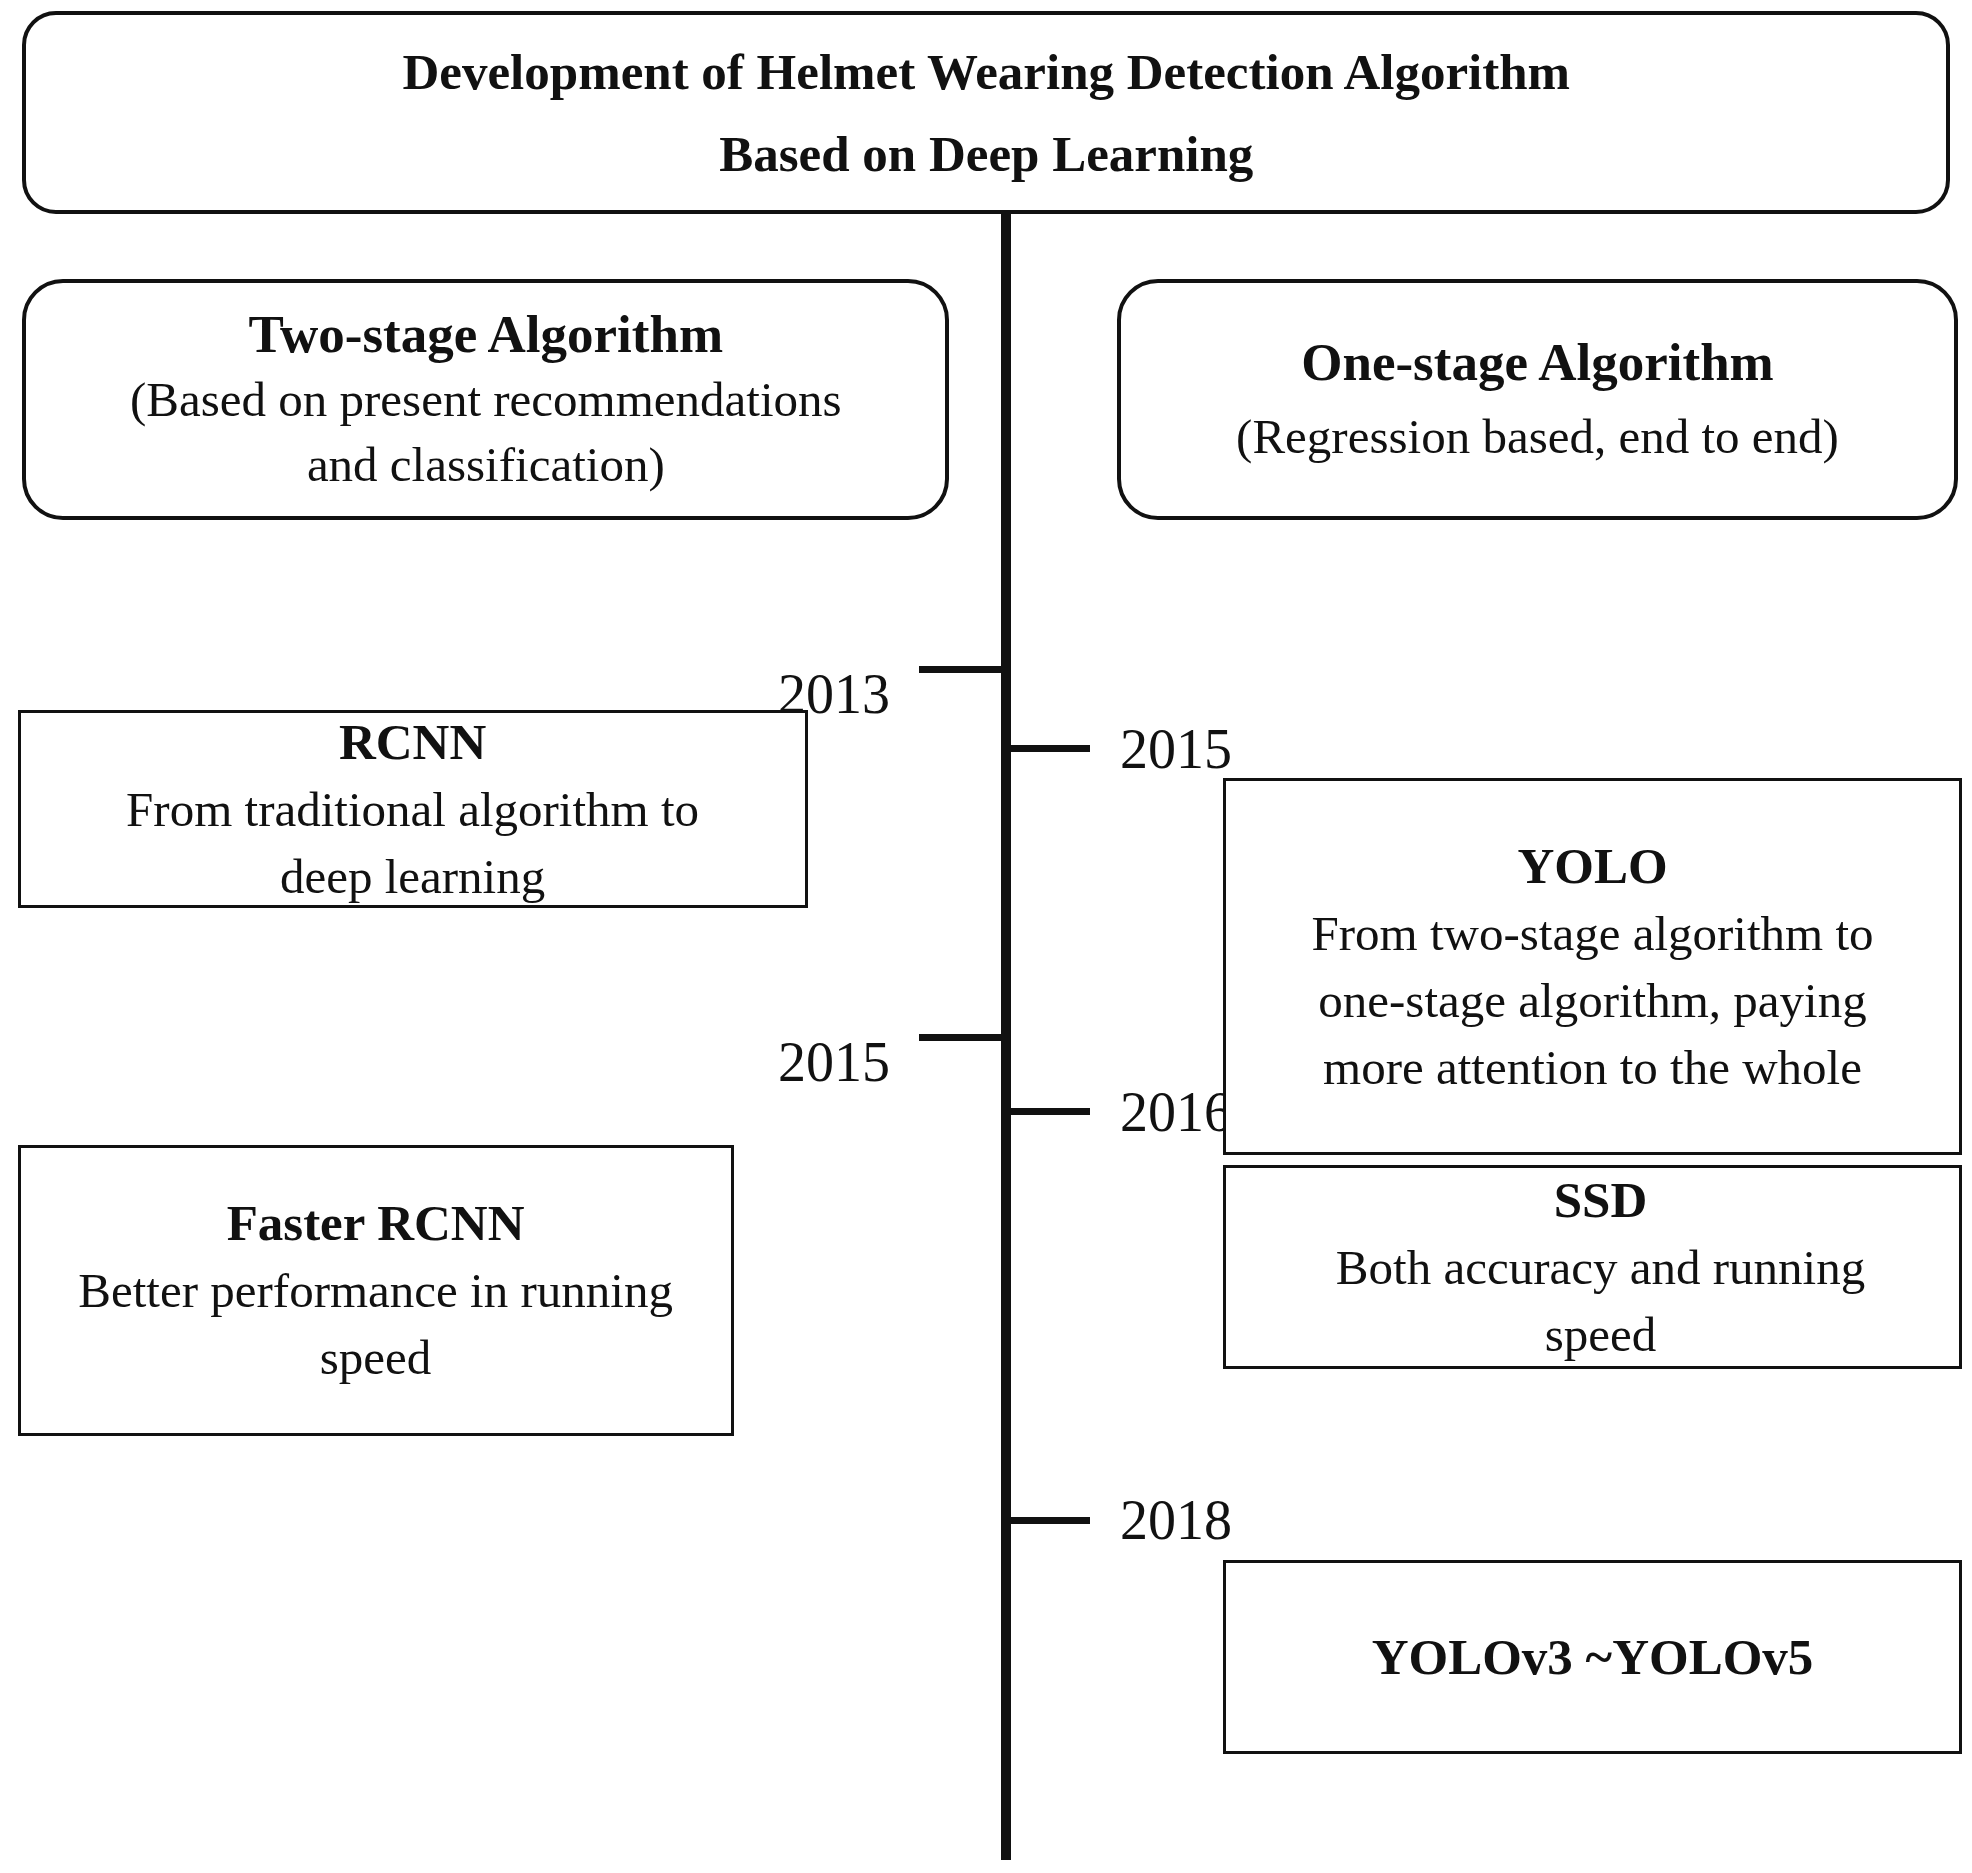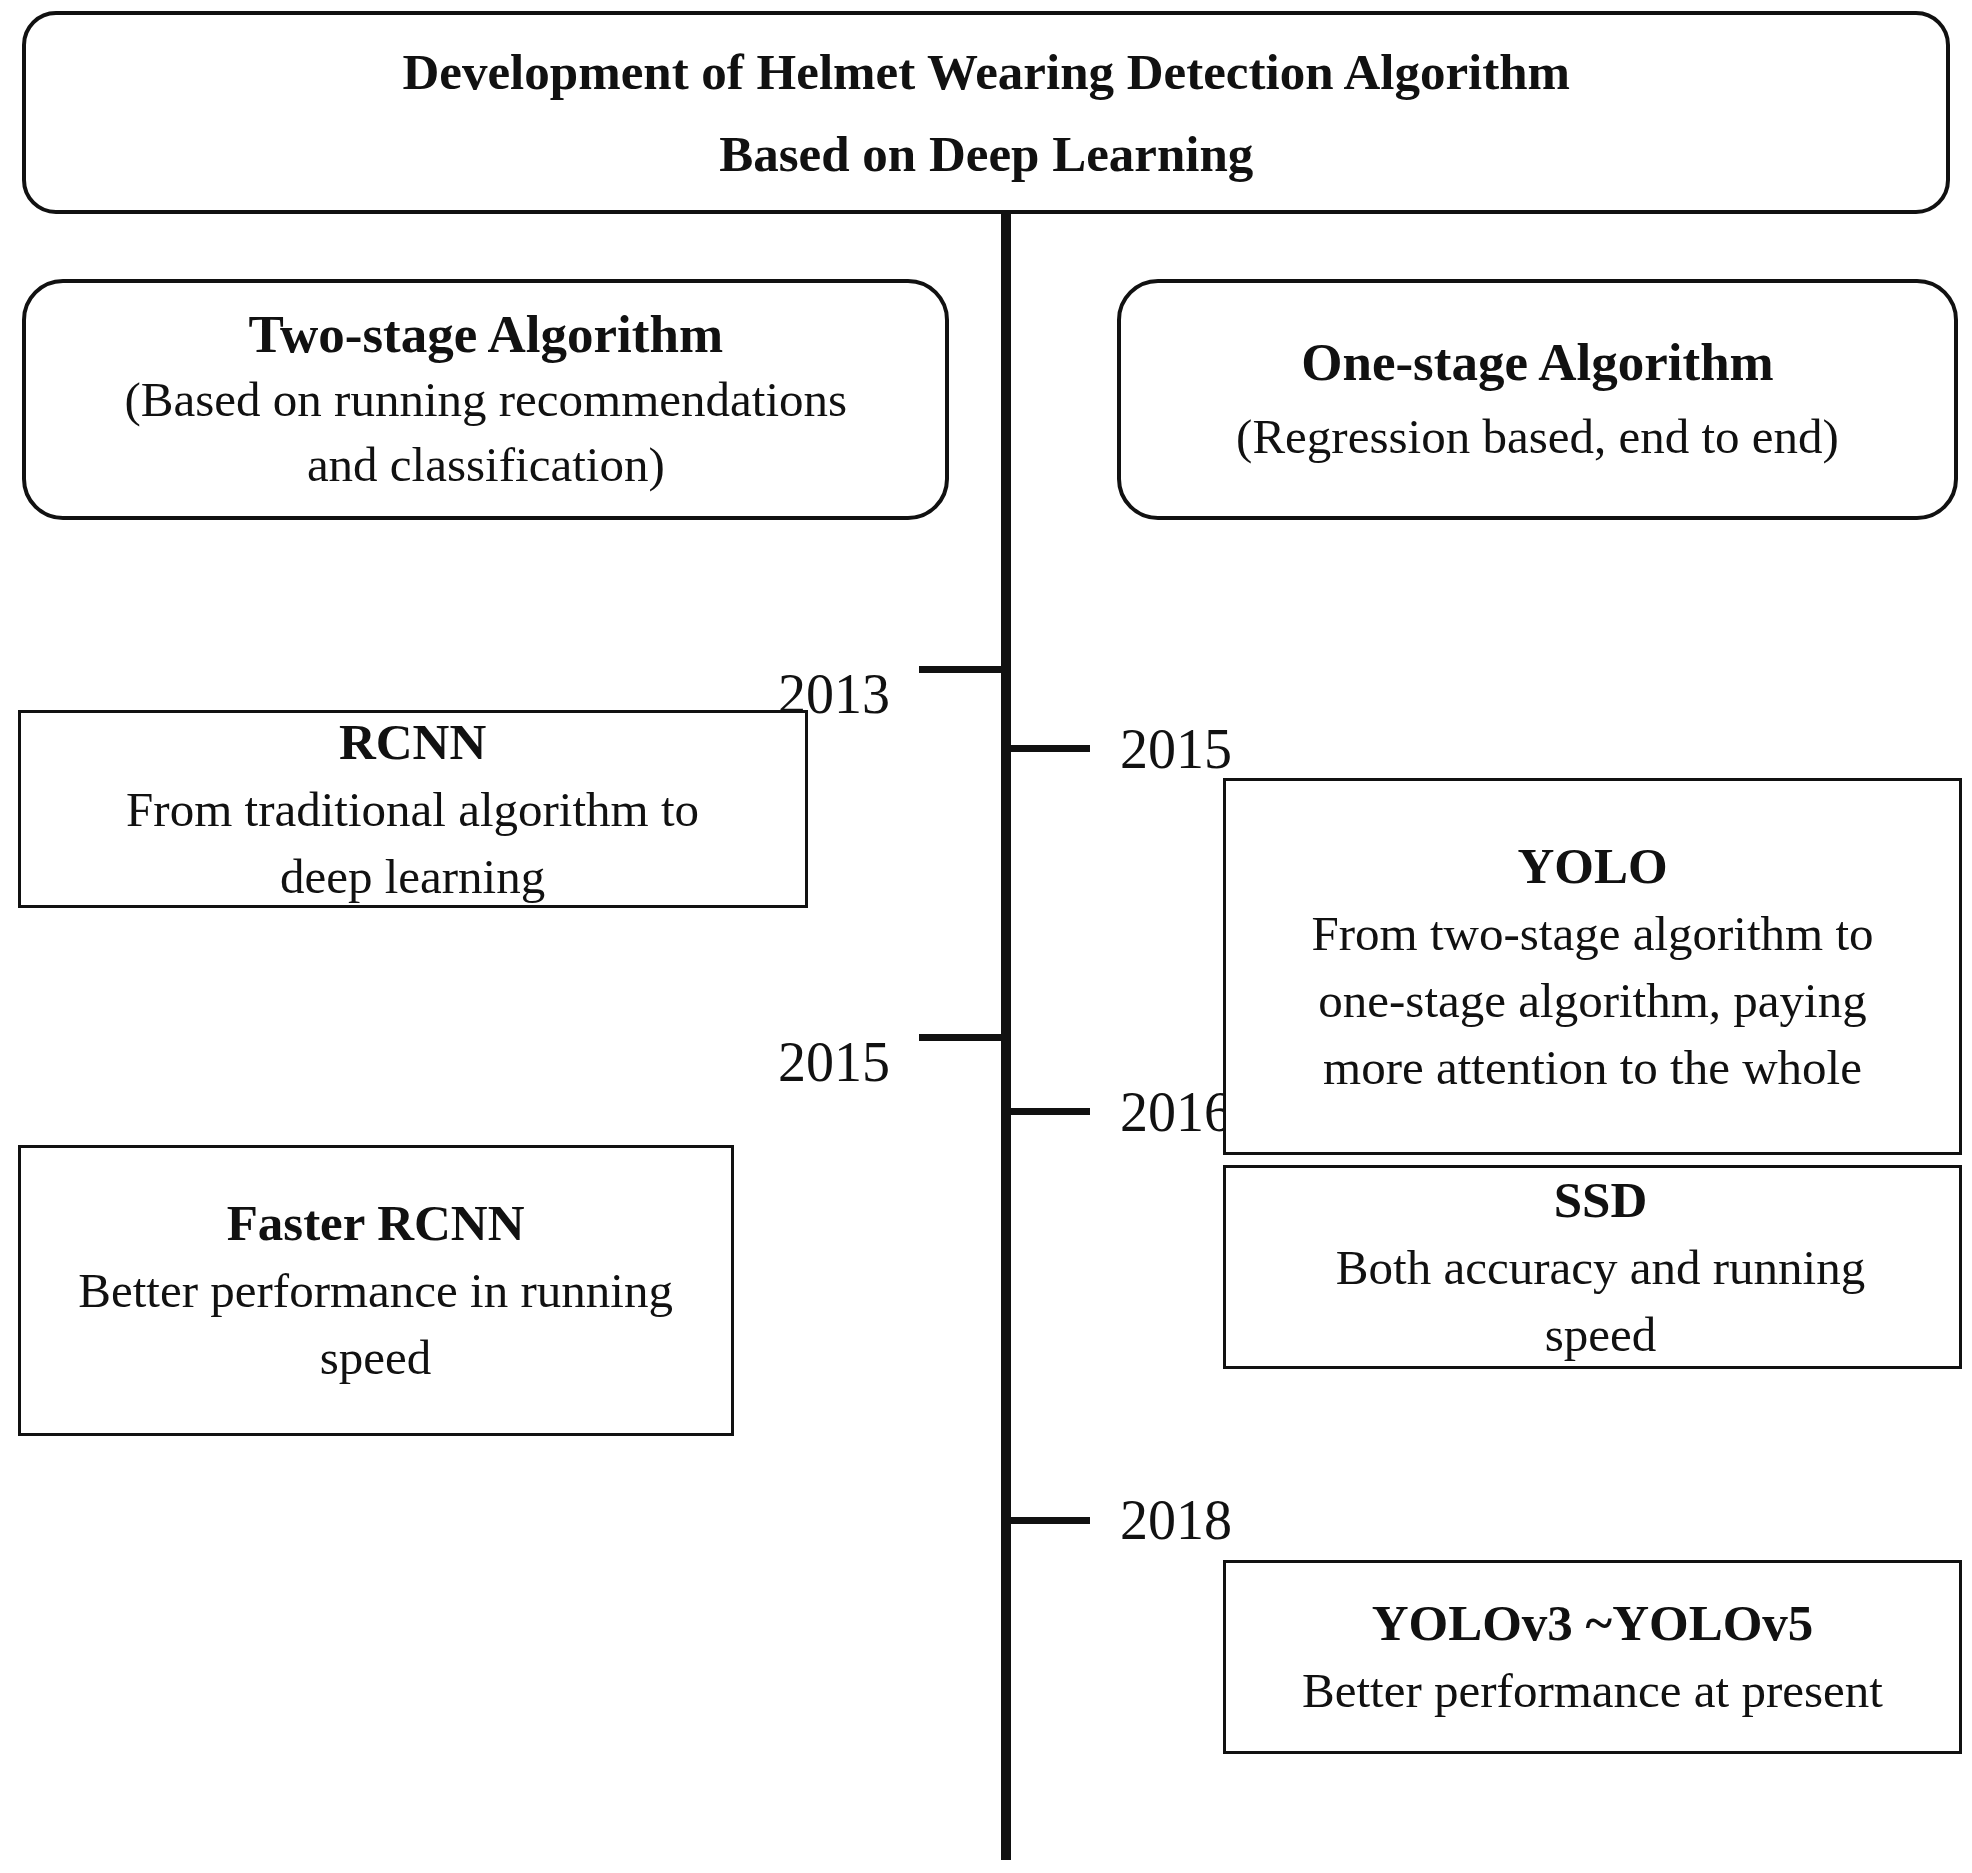--- a/index.html
+++ b/index.html
@@ -111,21 +111,21 @@
 
   <div class="box title-box">
     <div class="title-text">Development of Helmet Wearing Detection Algorithm
 Based on Deep Learning</div>
   </div>
 
   <div class="vline"></div>
 
   <div class="box rounded branch-two-stage">
     <div class="branch-heading">Two-stage Algorithm</div>
-    <div class="branch-subtitle">(Based on running recommendations
+    <div class="branch-subtitle">(Based on present recommendations
 and classification)</div>
   </div>
 
   <div class="box rounded branch-one-stage">
     <div class="branch-heading">One-stage Algorithm</div>
     <div class="branch-subtitle">(Regression based, end to end)</div>
   </div>
 
   <div class="tick tick-left tick-y2013"></div>
   <div class="tick tick-right tick-y2015r"></div>
@@ -159,17 +159,16 @@
   </div>
 
   <div class="box event event-ssd">
     <div class="event-heading">SSD</div>
     <div class="event-body">Both accuracy and running
 speed</div>
   </div>
 
   <div class="box event event-yolov3">
     <div class="event-heading">YOLOv3 ~YOLOv5</div>
-    <div class="event-body">Better performance at present</div>
   </div>
 
 </div>
 
 
 </body></html>

